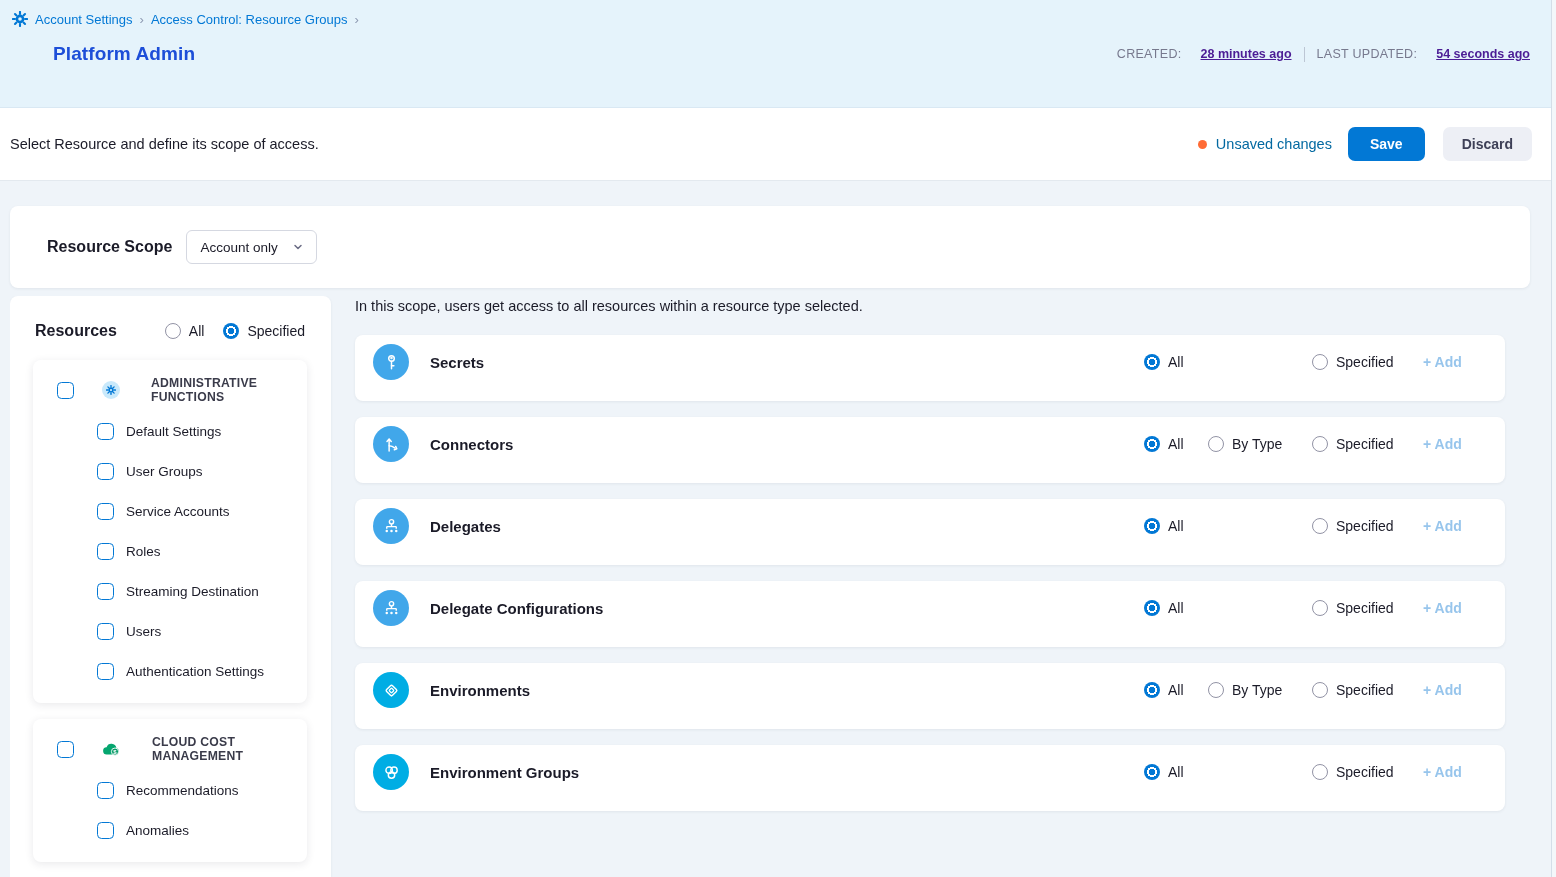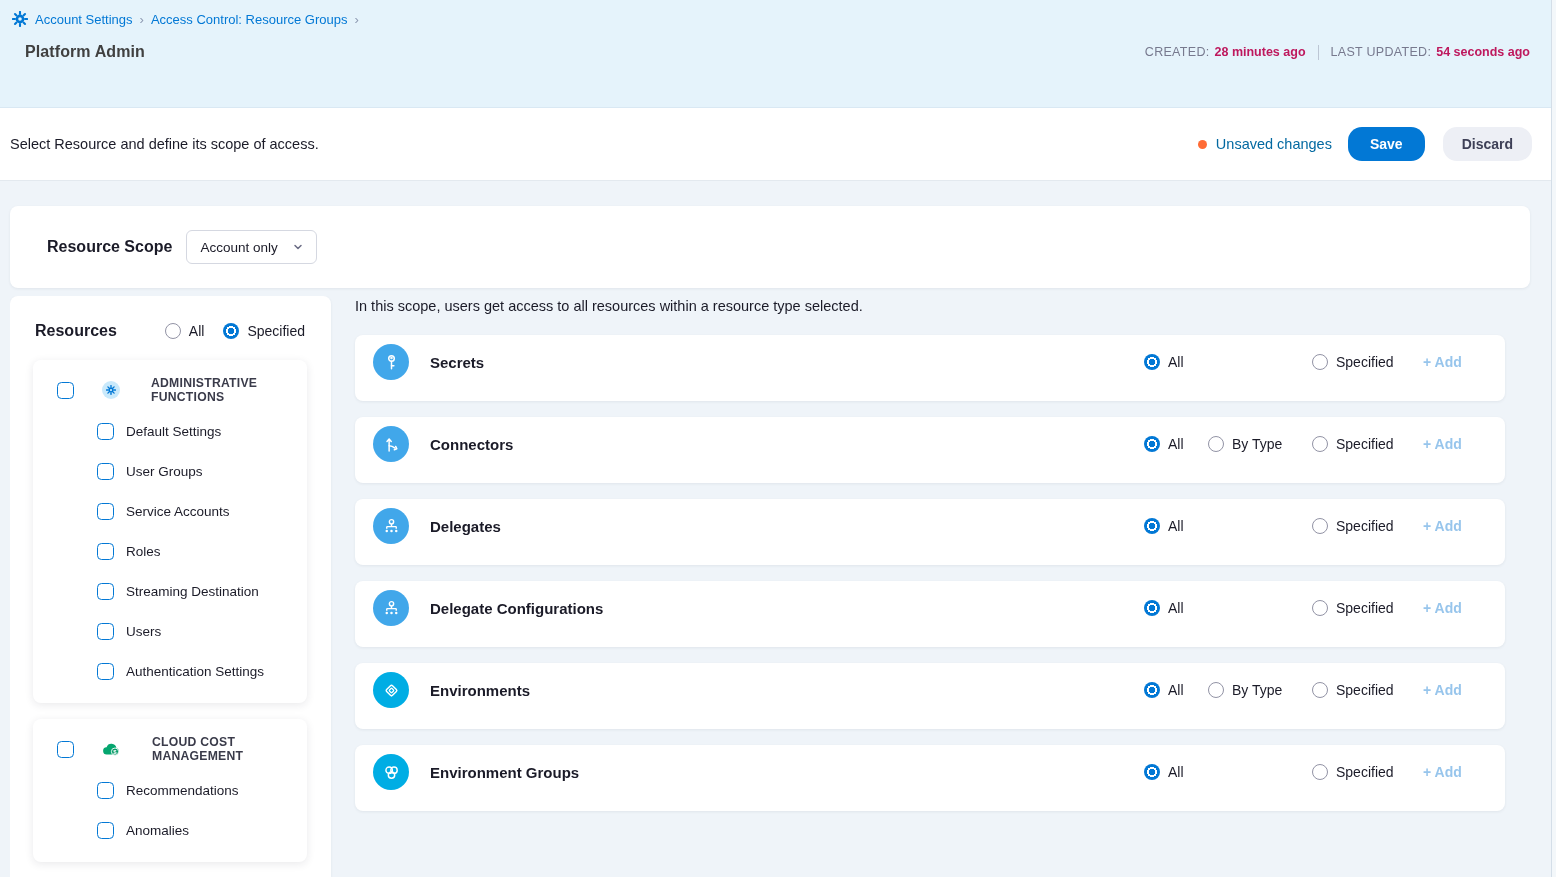--- a/index.html
+++ b/index.html
@@ -21,37 +21,37 @@
     padding: 11px 0 0 12px;
     font-size: 13px; color: #0278D5;
   }
   .breadcrumb a { color: #0278D5; text-decoration: none; cursor: pointer; }
   .crumb-sep { color: #8F9BB3; font-size: 13px; }
   .gear-ic { width: 16px; height: 16px; color: #0278D5; display: inline-flex; }
   .title-row {
     display: flex; justify-content: space-between; align-items: center;
     padding: 0 26px 0 25px; margin-top: 16px;
   }
-  .page-title { font-size: 16px; font-weight: 700; color: #404040; letter-spacing: .1px; }
+  .page-title { font-size: 19px; font-weight: 700; color: #1d4ed8; letter-spacing: .1px; margin-left: 28px; }
   .meta { display: flex; align-items: center; font-size: 12.5px; }
   .meta-label { color: #77798E; letter-spacing: .3px; }
-  .meta-value { color: #be185d; font-weight: 600; margin-left: 5px; }
+  .meta-value { color: #4c1d95; font-weight: 600; margin-left: 19px; text-decoration: underline; }
   .meta-divider { width: 1px; height: 15px; background: #BCC6D4; margin: 0 12px; }
   
   .toolbar {
     background: #FFFFFF; height: 73px;
     display: flex; align-items: center;
     padding: 0 24px 0 10px;
     border-bottom: 1px solid #E3E9EF;
   }
   .toolbar-desc { font-size: 14.5px; color: #1B1B28; }
   .toolbar-right { margin-left: auto; display: flex; align-items: center; gap: 16px; }
   .unsaved { display: flex; align-items: center; gap: 9px; color: #0369a1; font-size: 14.5px; }
   .unsaved-dot { width: 9px; height: 9px; border-radius: 50%; background: #FF6B35; }
-  .btn { border: none; border-radius: 14px; font-size: 14px; font-weight: 700; height: 34px; cursor: pointer; font-family: inherit; }
+  .btn { border: none; border-radius: 7px; font-size: 14px; font-weight: 700; height: 34px; cursor: pointer; font-family: inherit; }
   .btn-save { background: #0278D5; color: #fff; padding: 0 22px; }
   .btn-discard { background: #EDEFF5; color: #3E4057; padding: 0 19px; margin-left: 2px; }
   
   .body-area { padding: 25px 10px 0 10px; height: 696px; }
   .card {
     background: #fff; border-radius: 8px;
     box-shadow: 0 1px 3px rgba(35, 40, 60, 0.07);
   }
   .scope-card {
     height: 82px; width: 1520px;

